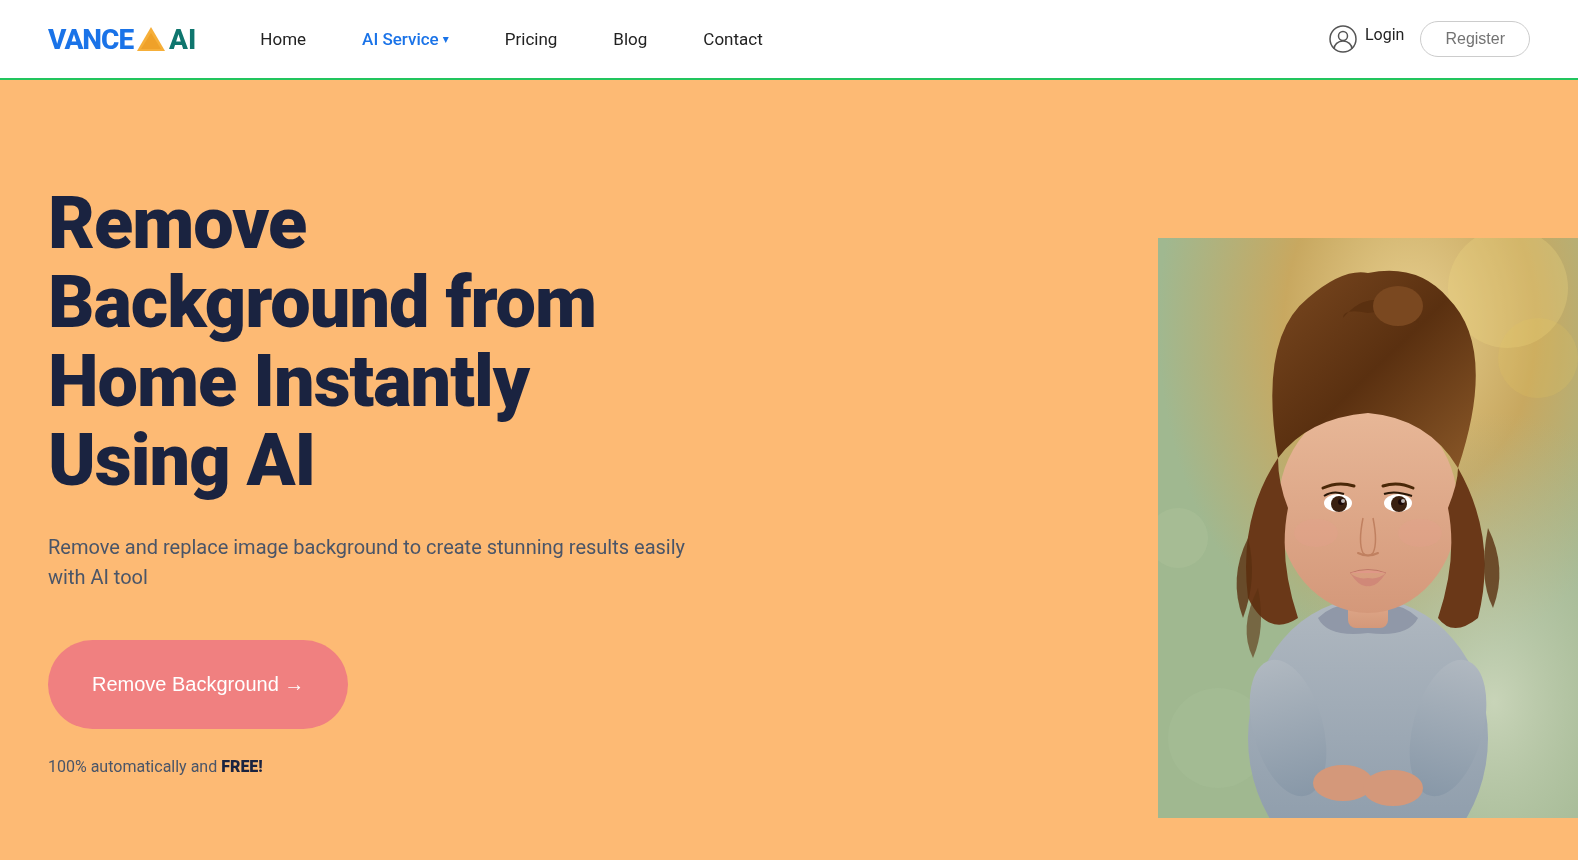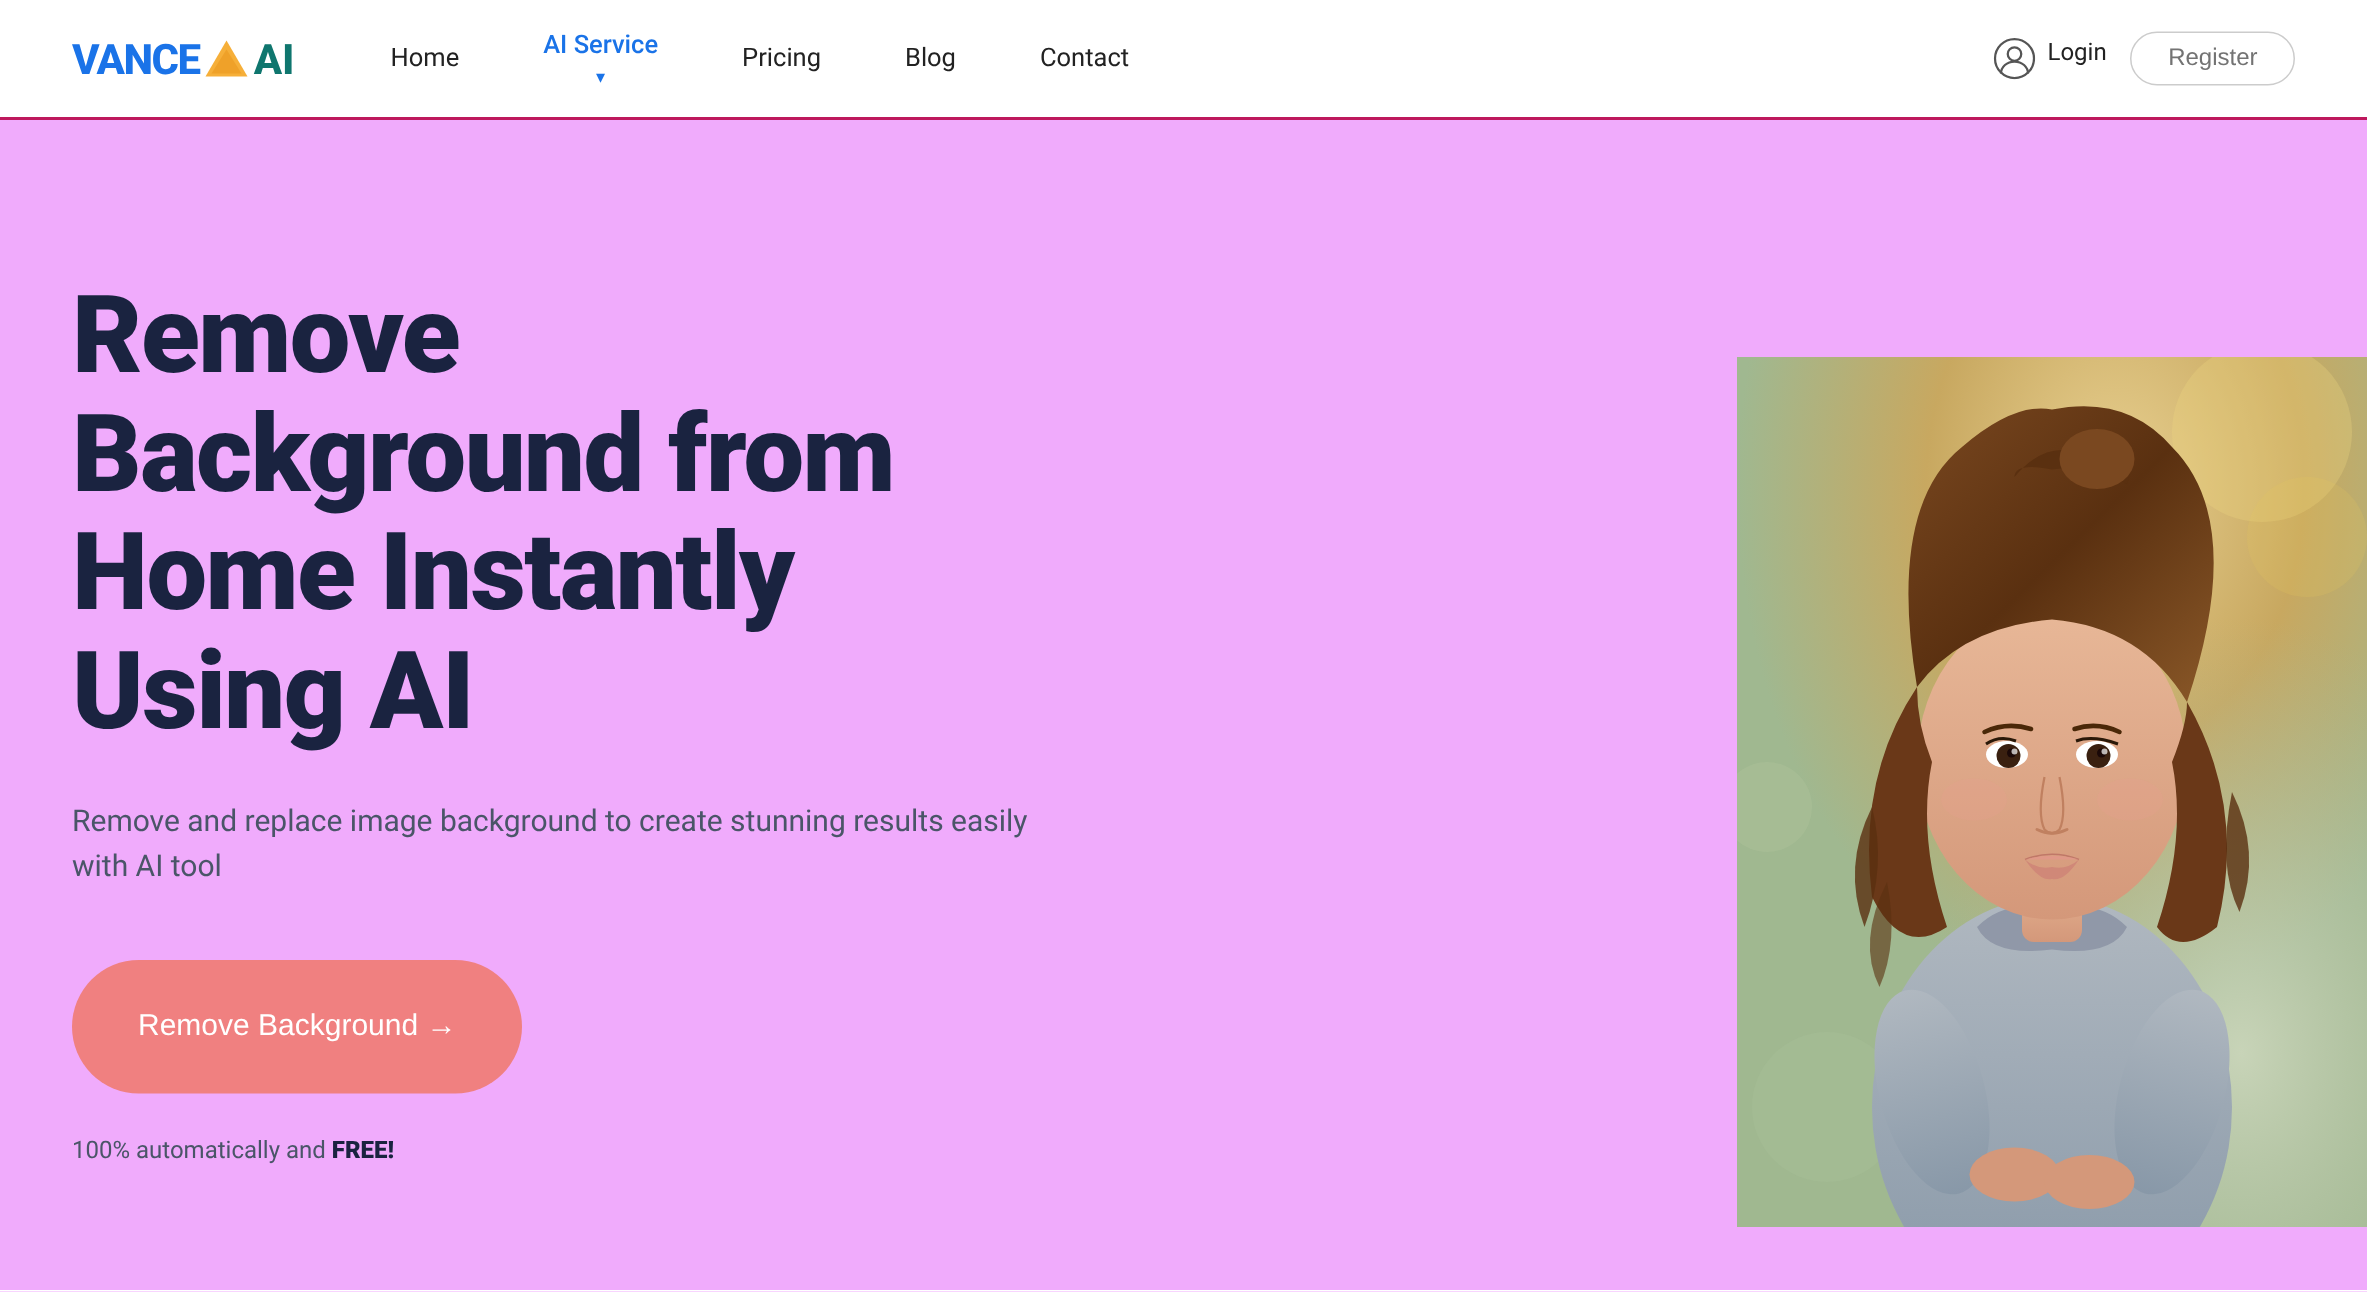--- a/index.html
+++ b/index.html
@@ -4,21 +4,21 @@
   <style>
     * { margin: 0; padding: 0; box-sizing: border-box; }
     body { font-family: -apple-system, BlinkMacSystemFont, 'Segoe UI', Roboto, sans-serif; background: #fff; }
 
     
     .navbar {
       display: flex;
       align-items: center;
       padding: 0 48px;
       height: 80px;
-      border-bottom: 2px solid #be185d;
+      border-bottom: 2px solid #22c55e;
       background: #fff;
     }
     .logo {
       display: flex;
       align-items: center;
       margin-right: 48px;
       text-decoration: none;
     }
     .logo-text-vance {
       font-size: 28px;
@@ -45,21 +45,20 @@
     .nav-link {
       font-size: 17px;
       color: #222;
       text-decoration: none;
       padding: 8px 16px;
       cursor: pointer;
     }
     .nav-link.active {
       color: #1a73e8;
       font-weight: 500;
-      flex-direction: column;
     }
     .nav-link-with-arrow {
       display: flex;
       align-items: center;
       gap: 4px;
     }
     .chevron-down {
       font-size: 12px;
       color: #1a73e8;
     }
@@ -90,21 +89,21 @@
       background: #fff;
       cursor: pointer;
     }
 
     
     .hero {
       display: flex;
       align-items: center;
       padding: 60px 48px 40px 48px;
       min-height: 780px;
-      background: #f0abfc;
+      background: #fdba74;
       position: relative;
     }
     .hero-content {
       flex: 1;
       max-width: 680px;
       padding-right: 40px;
     }
     .hero-title {
       font-size: 72px;
       font-weight: 900;

